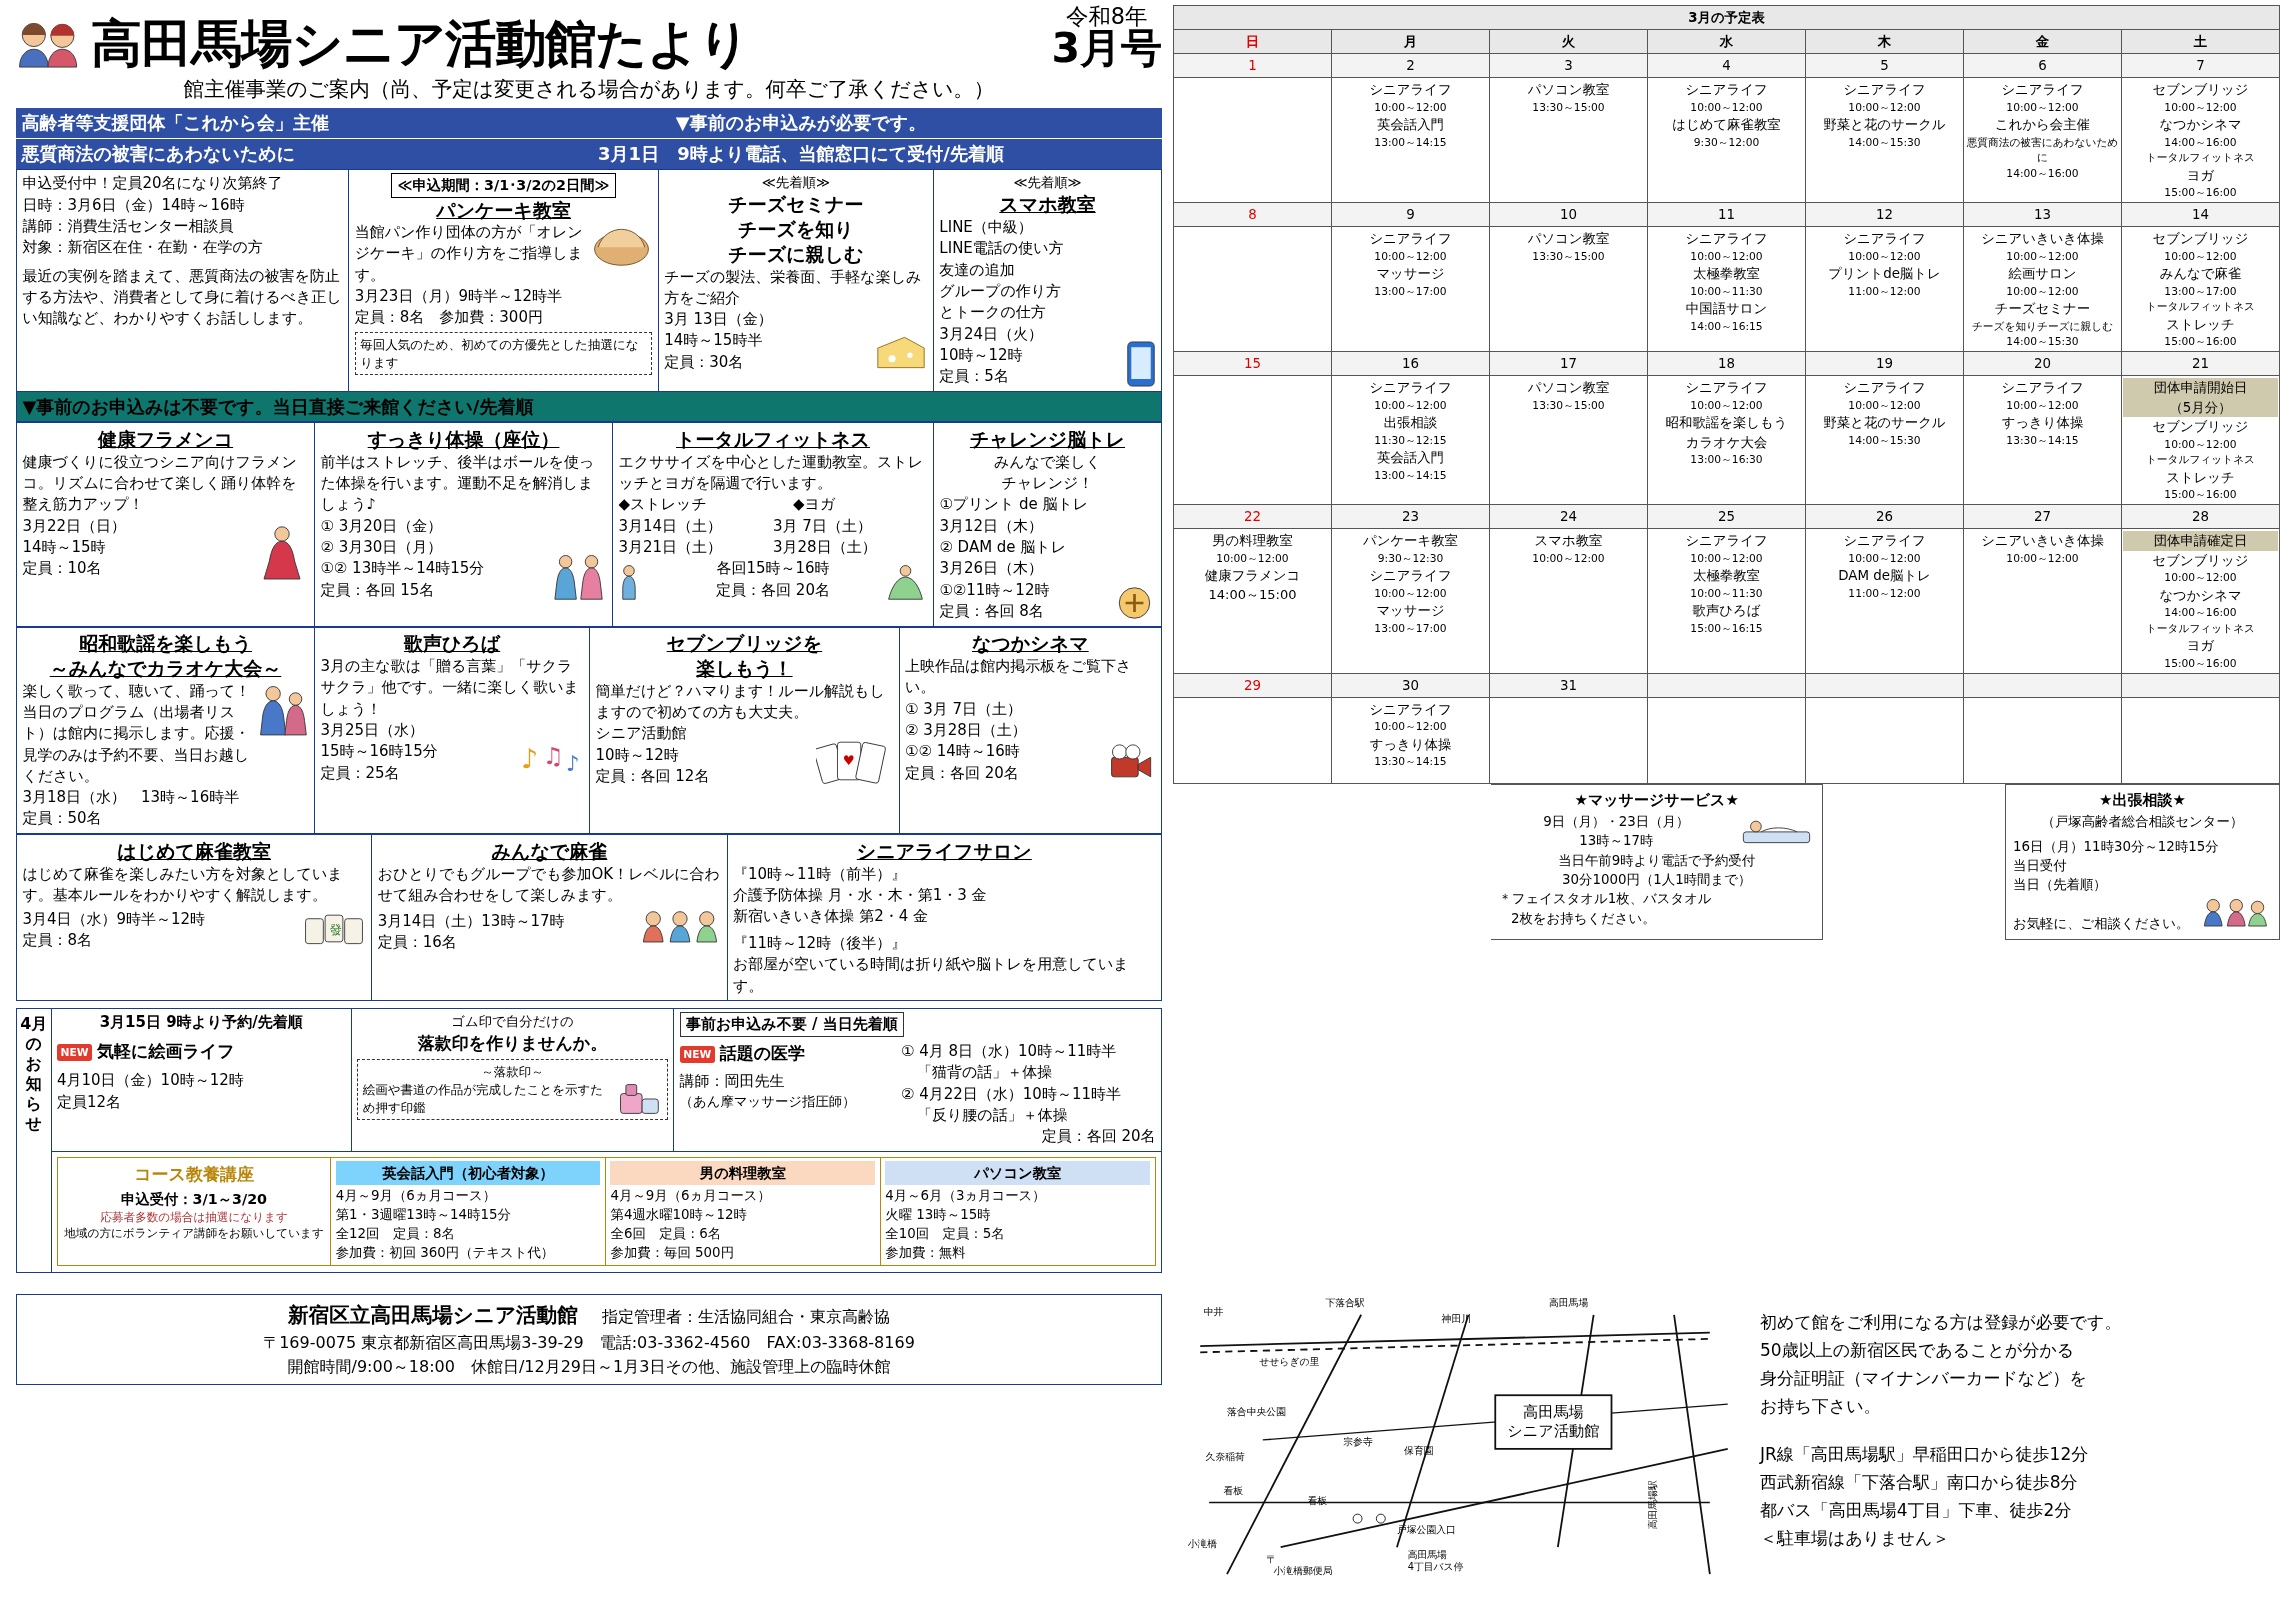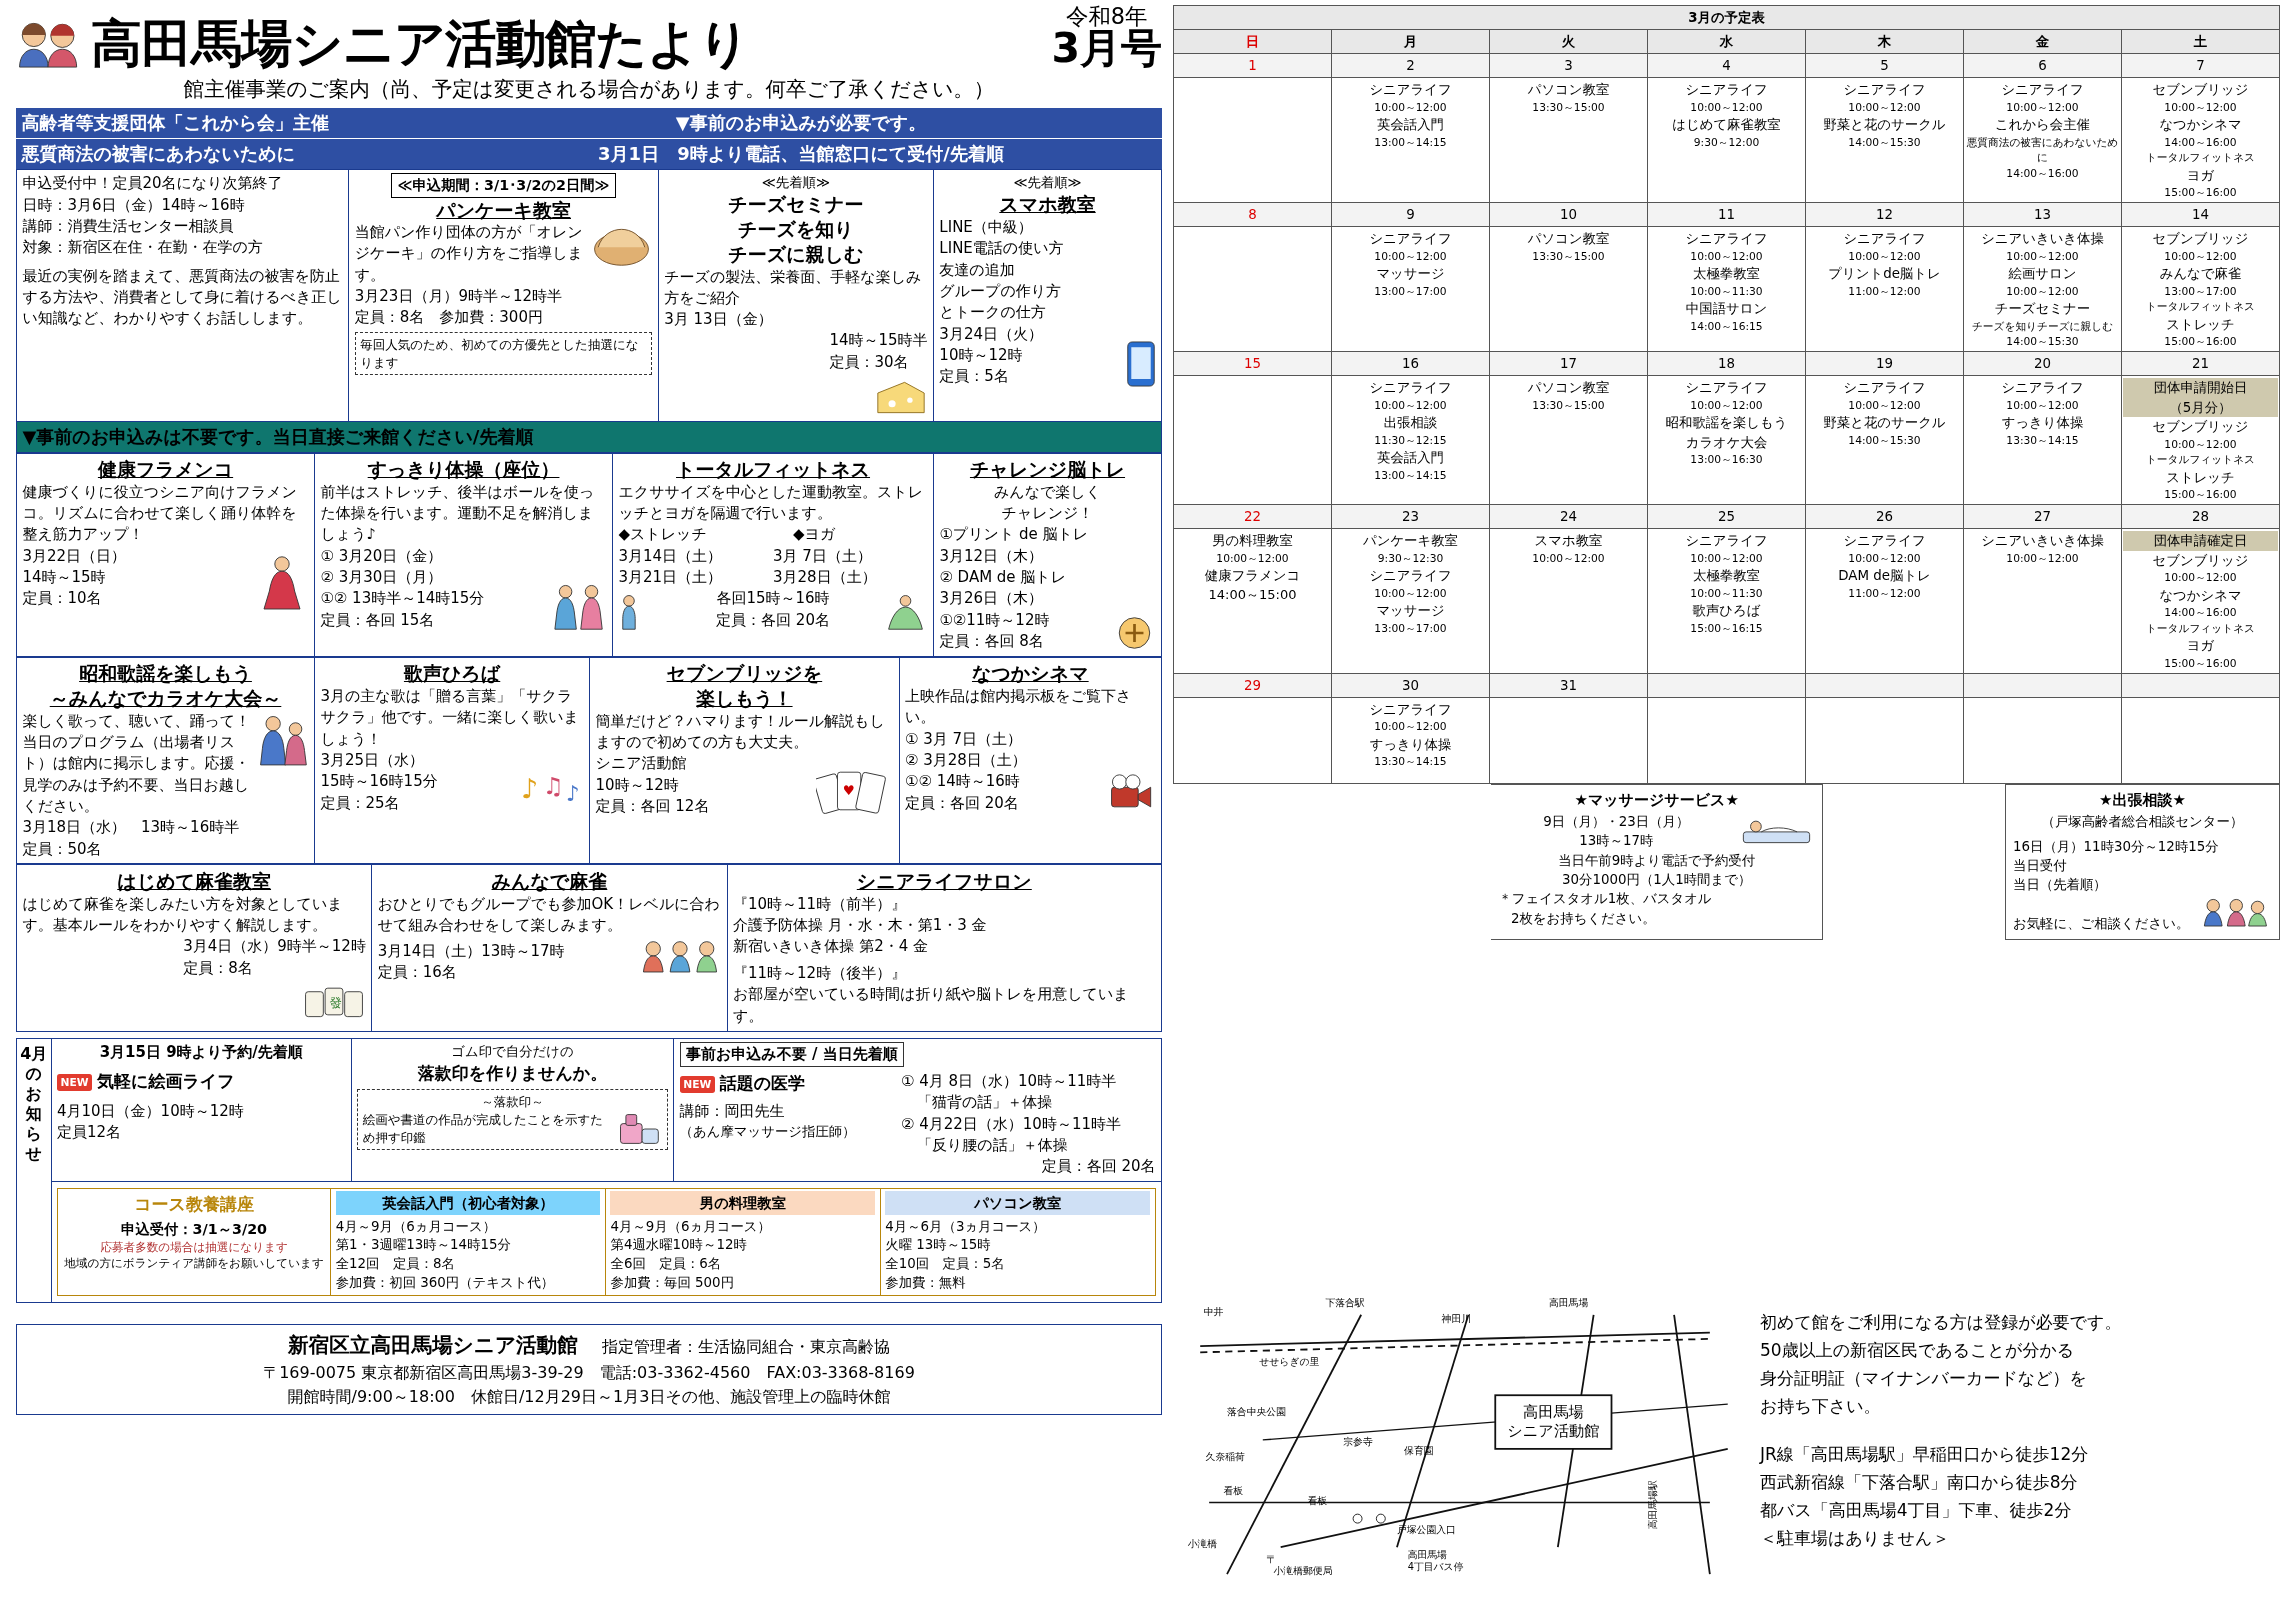--- a/index.html
+++ b/index.html
@@ -130,21 +130,21 @@
           <div>定員：8名　参加費：300円</div>
           <div class="dashed">毎回人気のため、初めての方優先とした抽選になります</div>
         </td>
         <td style="width:23%;">
           <div class="ctr small">≪先着順≫</div>
           <div class="sec-title2">チーズセミナー</div>
           <div class="sec-title2">チーズを知り</div>
           <div class="sec-title2">チーズに親しむ</div>
           <div>チーズの製法、栄養面、手軽な楽しみ方をご紹介</div>
           <div>3月 13日（金）</div>
-          <div style="display:flex;align-items:flex-end;gap:3.6px;flex-direction:column;">
+          <div style="display:flex;align-items:flex-end;gap:3.6px;">
             <div style="flex:1;">
               <div>14時～15時半</div>
               <div>定員：30名</div>
             </div>
             <svg width="54" height="41" viewBox="0 0 60 46">
               <path d="M4 40V18L34 6l22 12v22z" fill="#f7d97a" stroke="#8a6a1a"></path>
               <circle cx="20" cy="30" r="4" fill="#fff"></circle>
               <circle cx="40" cy="26" r="3" fill="#fff"></circle>
             </svg>
           </div>
@@ -339,21 +339,21 @@
       </tr>
     </tbody>
       </table>
 
     <table class="grid" style="table-layout:fixed;">
       <tbody>
           <tr>
         <td style="width:30%">
           <div class="sec-title">はじめて麻雀教室</div>
           <div>はじめて麻雀を楽しみたい方を対象としています。基本ルールをわかりやすく解説します。</div>
-          <div style="display:flex;align-items:flex-end;flex-direction:column;">
+          <div style="display:flex;align-items:flex-end;">
             <div style="flex:1">
               <div>3月4日（水）9時半～12時</div>
               <div>定員：8名</div>
             </div>
             <svg width="64" height="45" viewBox="0 0 72 50" style="font-size:17px">
               <g stroke="#333" fill="#f6f3e6">
                 <rect x="4" y="14" width="20" height="28" rx="3"></rect>
                 <rect x="26" y="10" width="20" height="30" rx="3"></rect>
                 <rect x="48" y="14" width="20" height="28" rx="3"></rect>
               </g>

